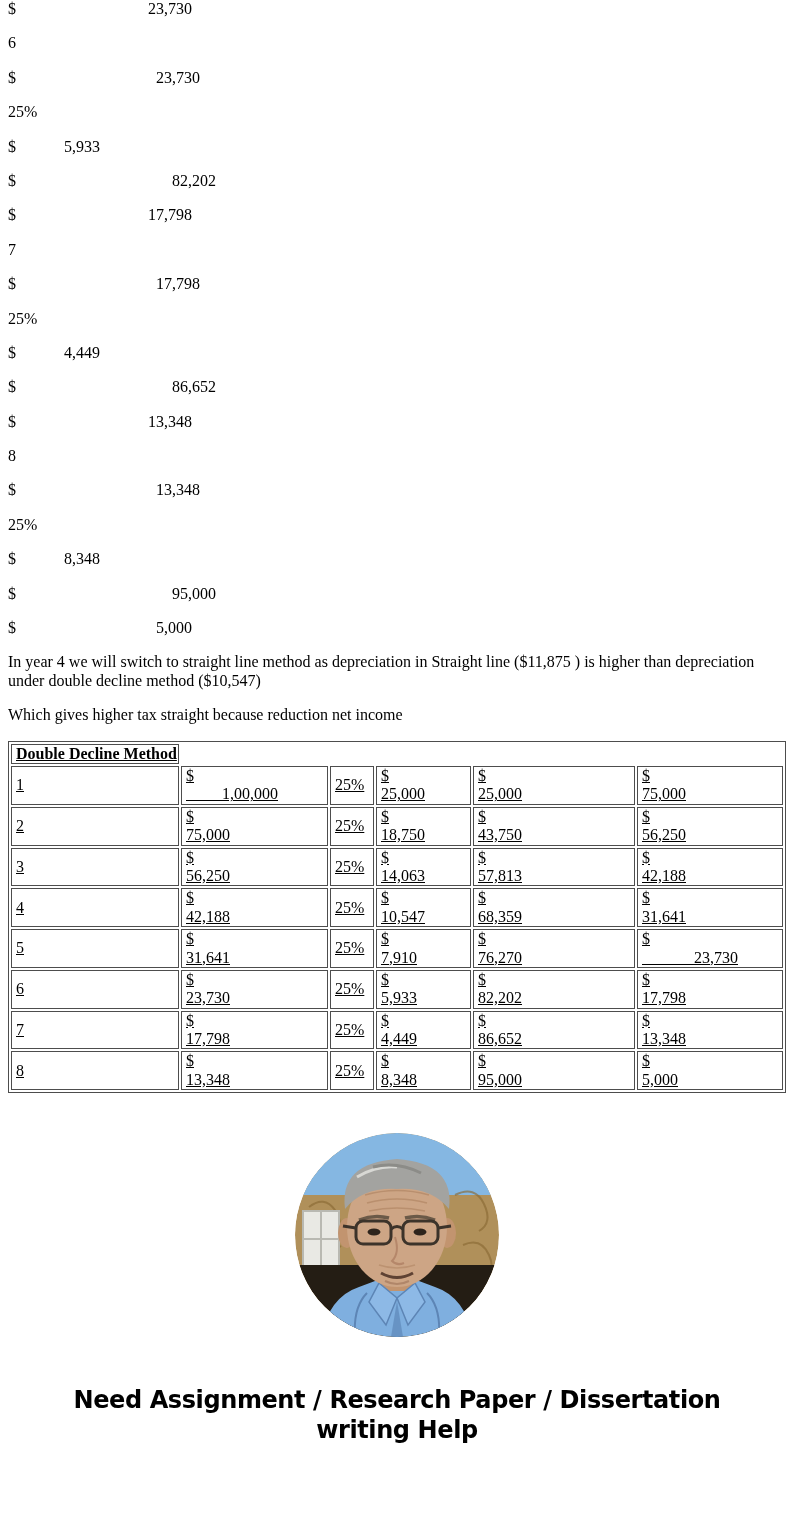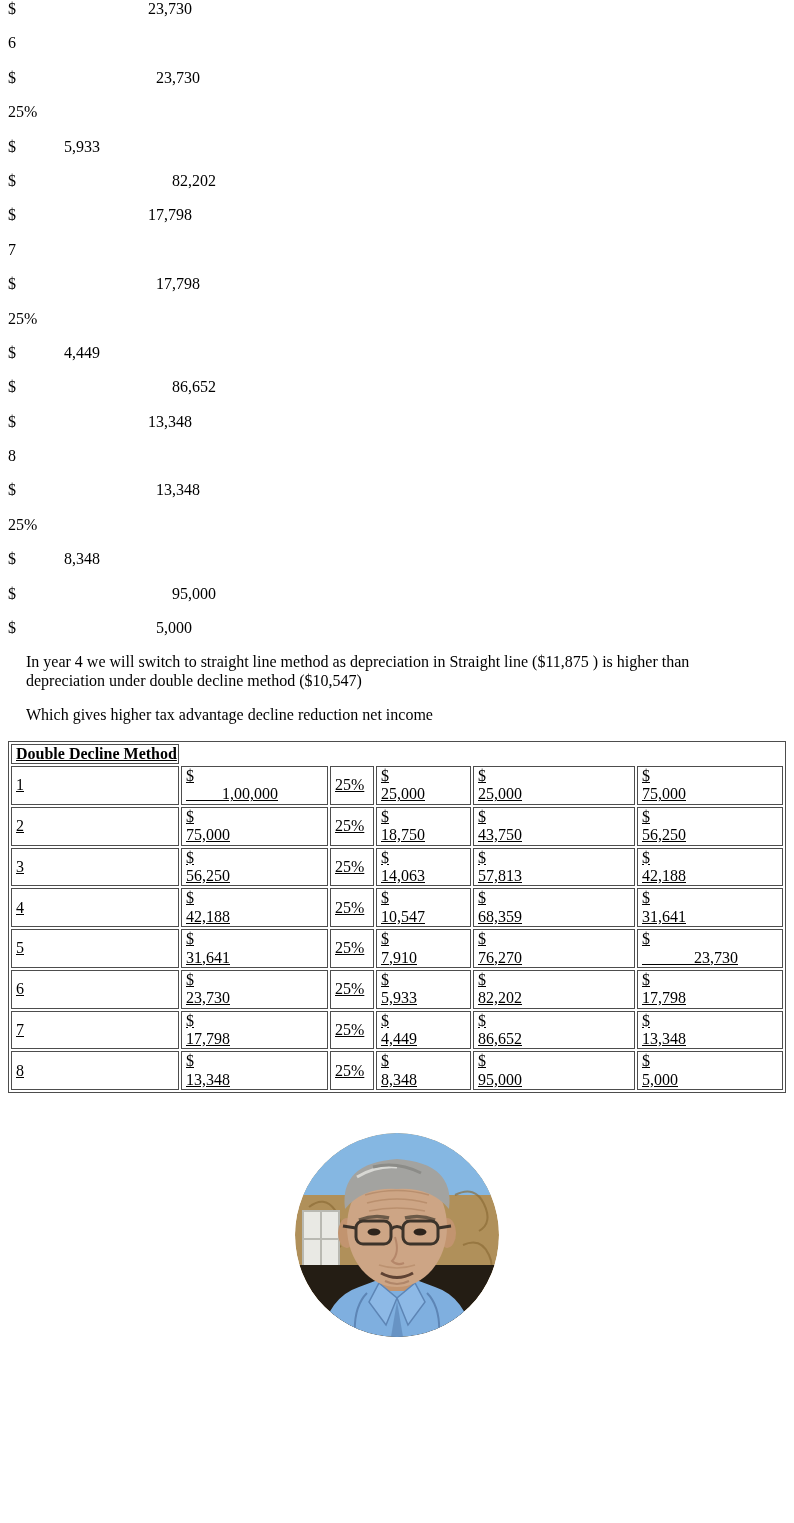--- a/index.html
+++ b/index.html
@@ -12,21 +12,21 @@
     font-family: "Liberation Serif", serif;
     font-size: 16px;
     line-height: 1.15;
   }
   
   .ledger-line {
     white-space: pre;
     margin: 16px 0;
   }
   .ledger-line:first-child { margin-top: 0; }
-  p.note { margin: 16px 18px; }
+  p.note { margin: 16px 0; }
 
   
   table.dd-table {
     border-collapse: separate;
     border-spacing: 2px;
     border: 1px solid #4d4d4d;
     table-layout: fixed;
     width: 778px;
     margin: 0;
   }
@@ -83,21 +83,21 @@
       <p class="ledger-line">$                                 13,348</p>
       <p class="ledger-line">8</p>
       <p class="ledger-line">$                                   13,348</p>
       <p class="ledger-line">25%</p>
       <p class="ledger-line">$            8,348</p>
       <p class="ledger-line">$                                       95,000</p>
       <p class="ledger-line">$                                   5,000</p>
     </div>
 
   <p class="note">In year 4 we will switch to straight line method as depreciation in Straight line ($11,875 ) is higher than depreciation under double decline method ($10,547)</p>
-  <p class="note">Which gives higher tax advantage decline reduction net income</p>
+  <p class="note">Which gives higher tax straight because reduction net income</p>
 
   <table class="dd-table">
     <colgroup>
       <col style="width:168px">
         <col style="width:147px">
         <col style="width:44px">
       <col style="width:95px">
         <col style="width:162px">
         <col style="width:146px">
     </colgroup>
@@ -271,15 +271,17 @@
         <g>
           <path d="M86,140 q16,9 32,0" stroke="#5f4233" stroke-width="3" fill="none"></path>
           <path d="M90,148 q12,6 24,0" stroke="#9c7257" stroke-width="2" fill="none" opacity="0.6"></path>
           <path d="M84,132 q18,6 36,0" stroke="#b58a68" stroke-width="1.5" fill="none" opacity="0.7"></path>
         </g>
       </g>
     </svg>
   </div>
 
   <div class="footer">
+    <div>Need Assignment / Research Paper / Dissertation</div>
+    <div>writing Help</div>
   </div>
 
 </div>
 
 </body></html>

